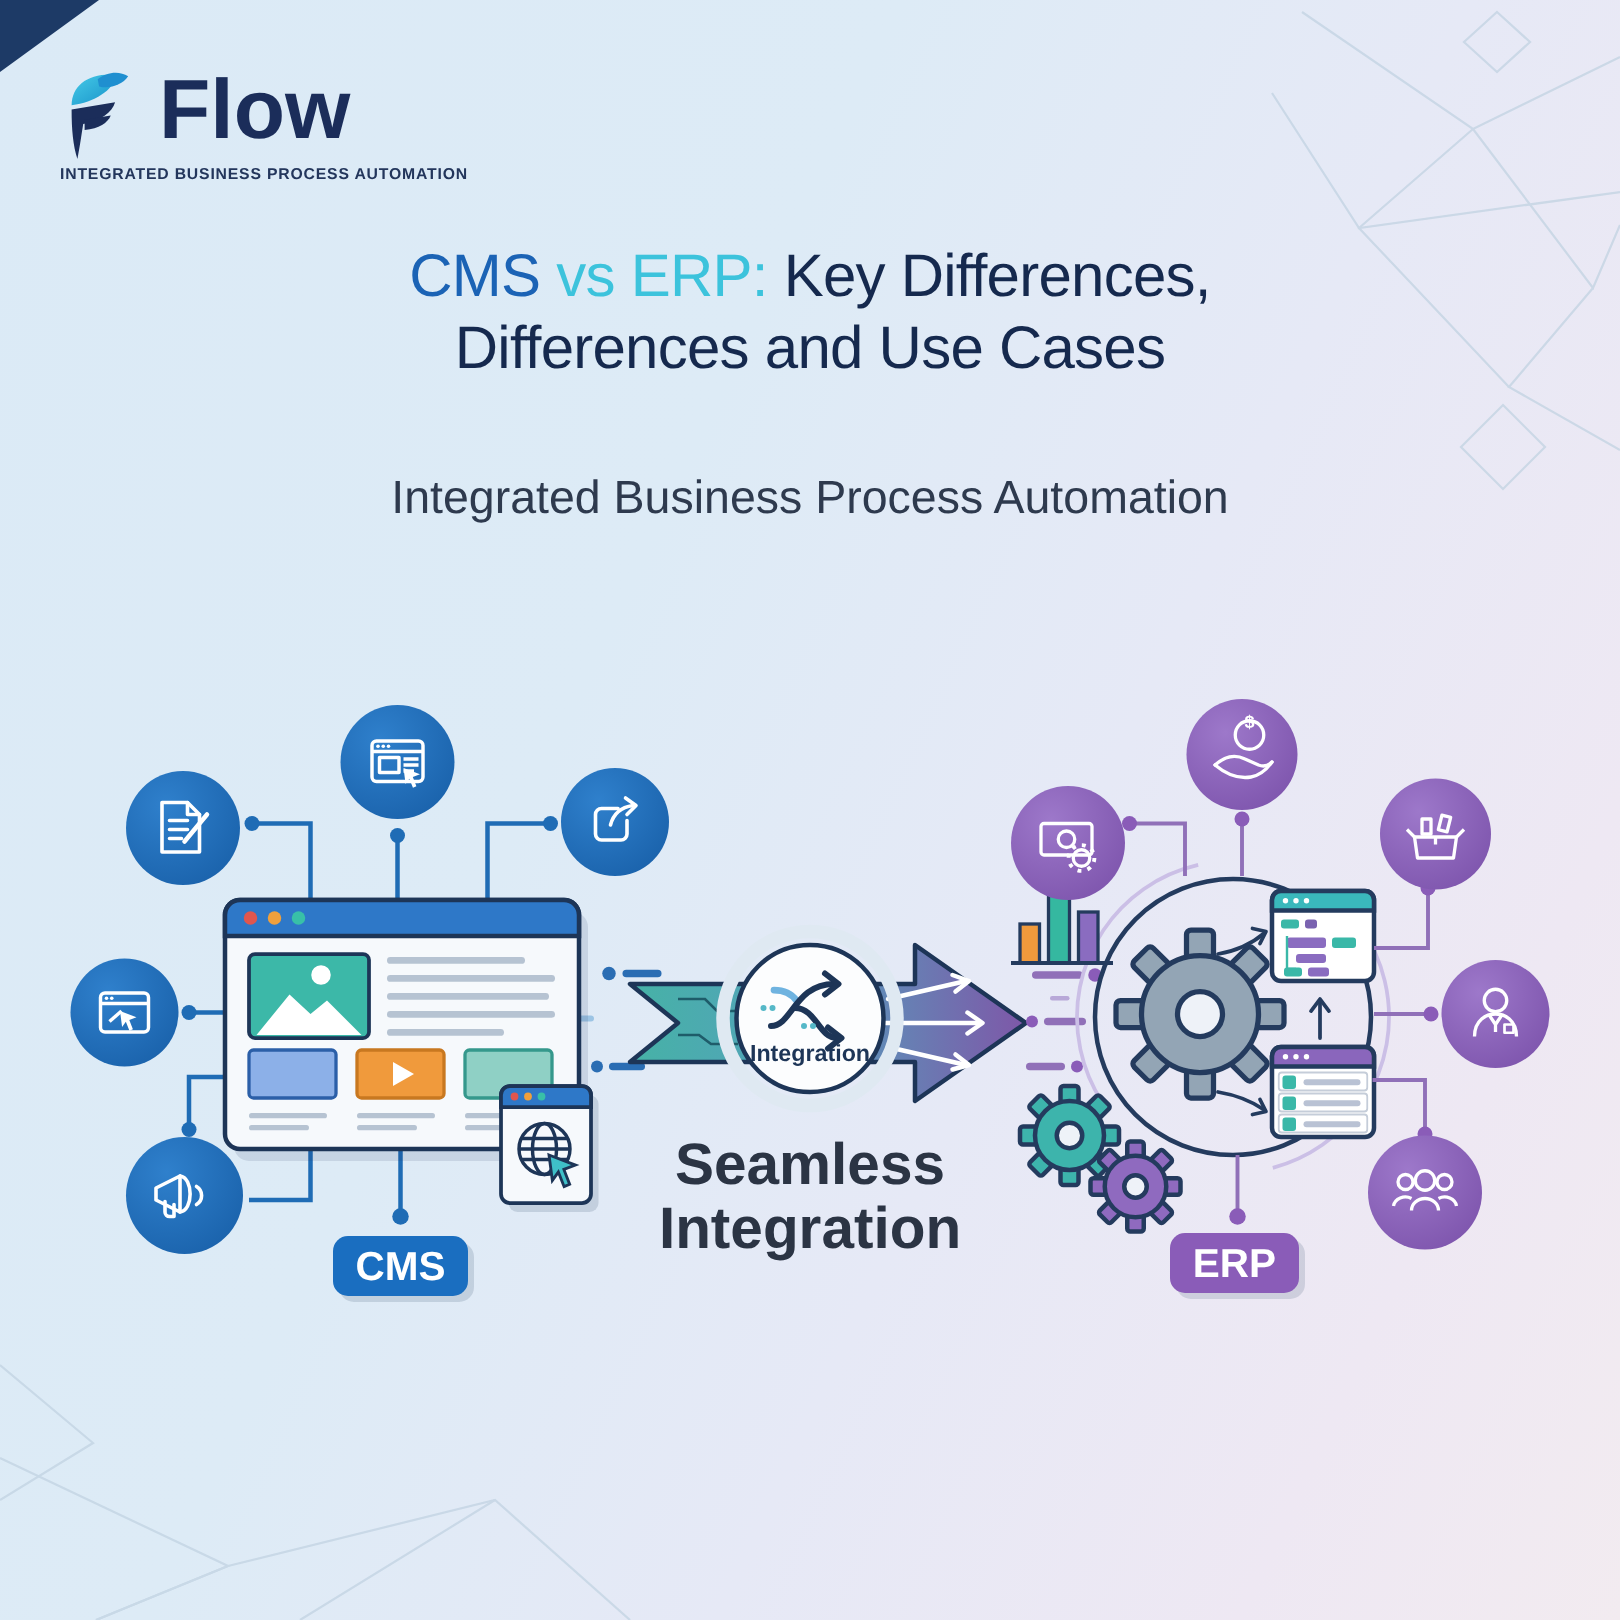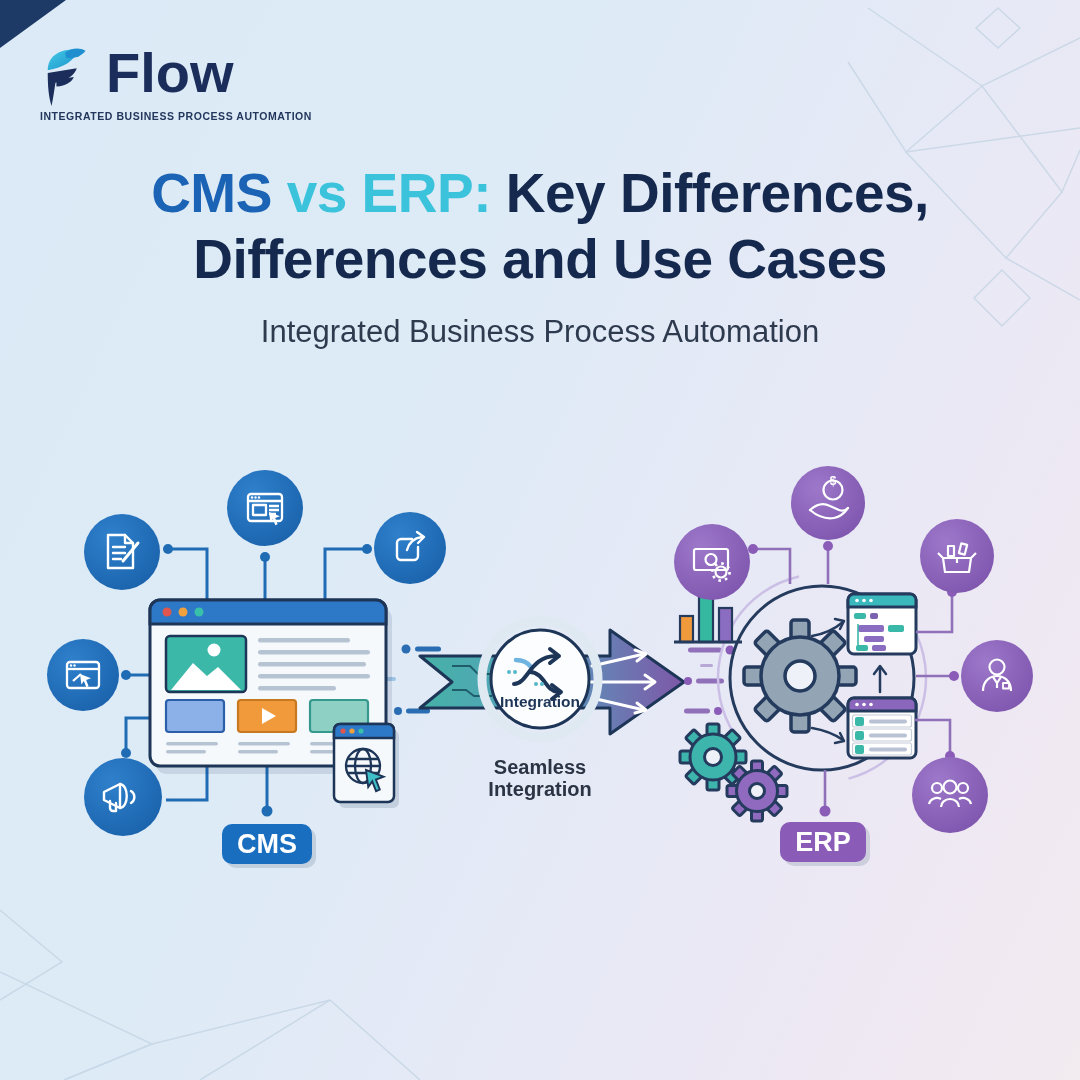--- a/index.html
+++ b/index.html
@@ -11,28 +11,28 @@
   svg{display:block;}
   .stage{position:absolute;left:0;top:0;width:1080px;height:1080px;}
   
   .logo{position:absolute;left:40px;top:44px;width:340px;}
   .logo-row{display:flex;align-items:flex-start;}
   .logo-mark{width:58px;height:62px;margin-right:8px;}
   .logo-word{font-size:56px;font-weight:bold;color:#1b2d5a;letter-spacing:0px;line-height:58px;}
   .logo-tag{margin-top:4px;font-size:10.5px;font-weight:bold;letter-spacing:.55px;color:#23365c;}
   
   .title{position:absolute;left:0;top:160px;width:1080px;text-align:center;
-         font-weight:bold;font-size:55px;line-height:1.2;color:#15294e;letter-spacing:-.5px;}
+         font-weight:normal;font-size:40px;line-height:1.2;color:#15294e;letter-spacing:-.5px;}
   .title .hl1{color:#1b63b5;}
   .title .hl2{color:#3cc3dc;}
   .subtitle{position:absolute;left:0;top:314px;width:1080px;text-align:center;
             font-size:31px;color:#2e3a4e;}
   
   .caption{position:absolute;left:380px;top:756px;width:320px;text-align:center;
-           font-size:20px;font-weight:600;color:#2b3444;line-height:1.1;}
+           font-size:39px;font-weight:600;color:#2b3444;line-height:1.1;}
   svg text{font-family:"Liberation Sans",sans-serif;}
 </style>
 </head>
 <body>
 
 <div class="canvas">
 
   <svg class="stage" viewBox="0 0 1080 1080">
     <defs>
       <path id="cur" d="M0 0 L11 4.2 L6.2 6 L8.6 12.2 L6.3 13.2 L3.9 7.1 L1.4 10.6 Z"></path>

